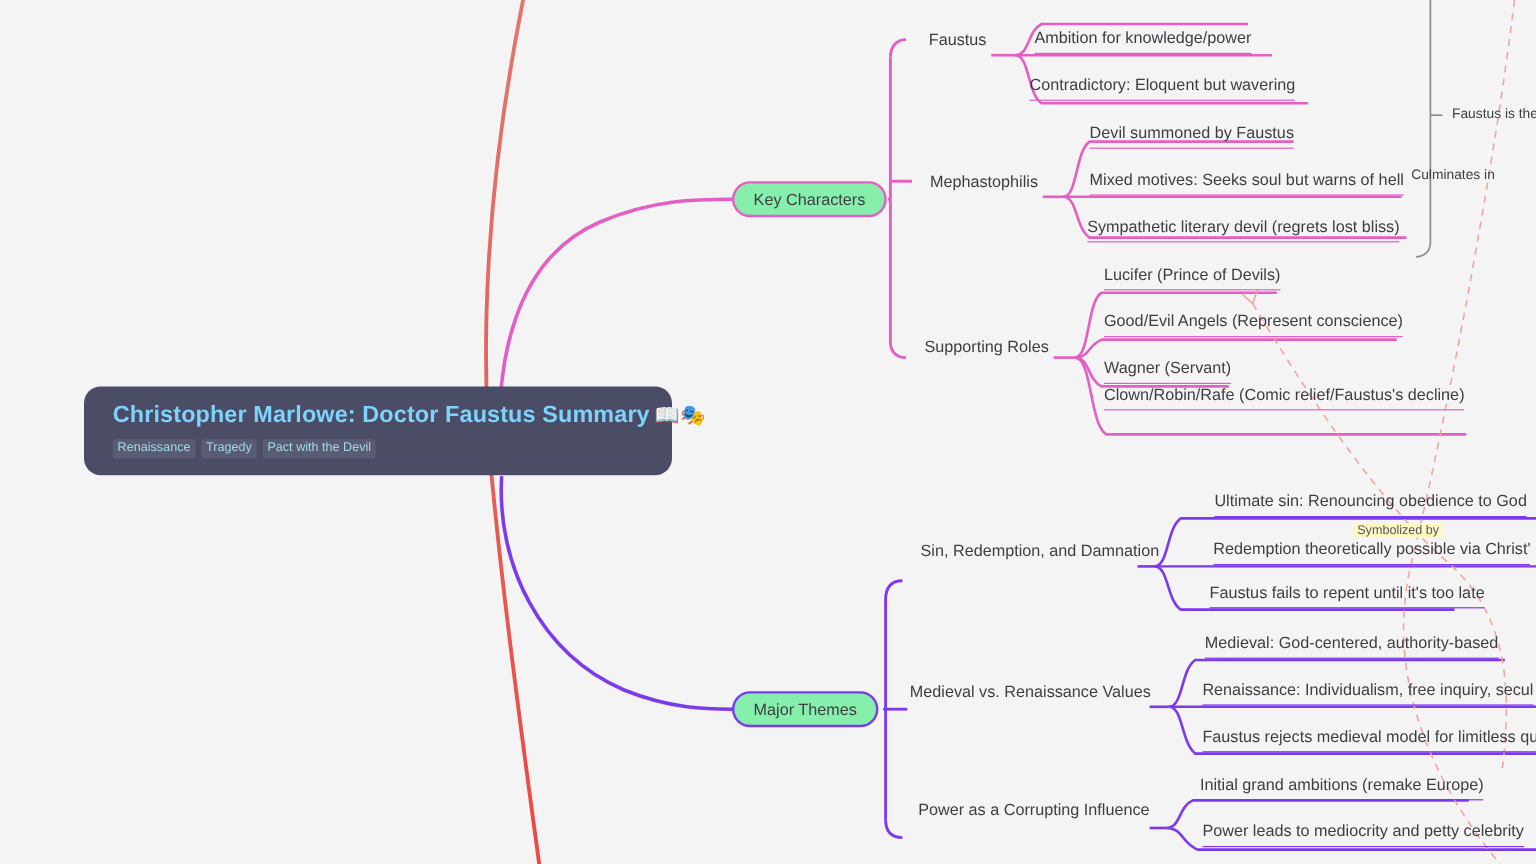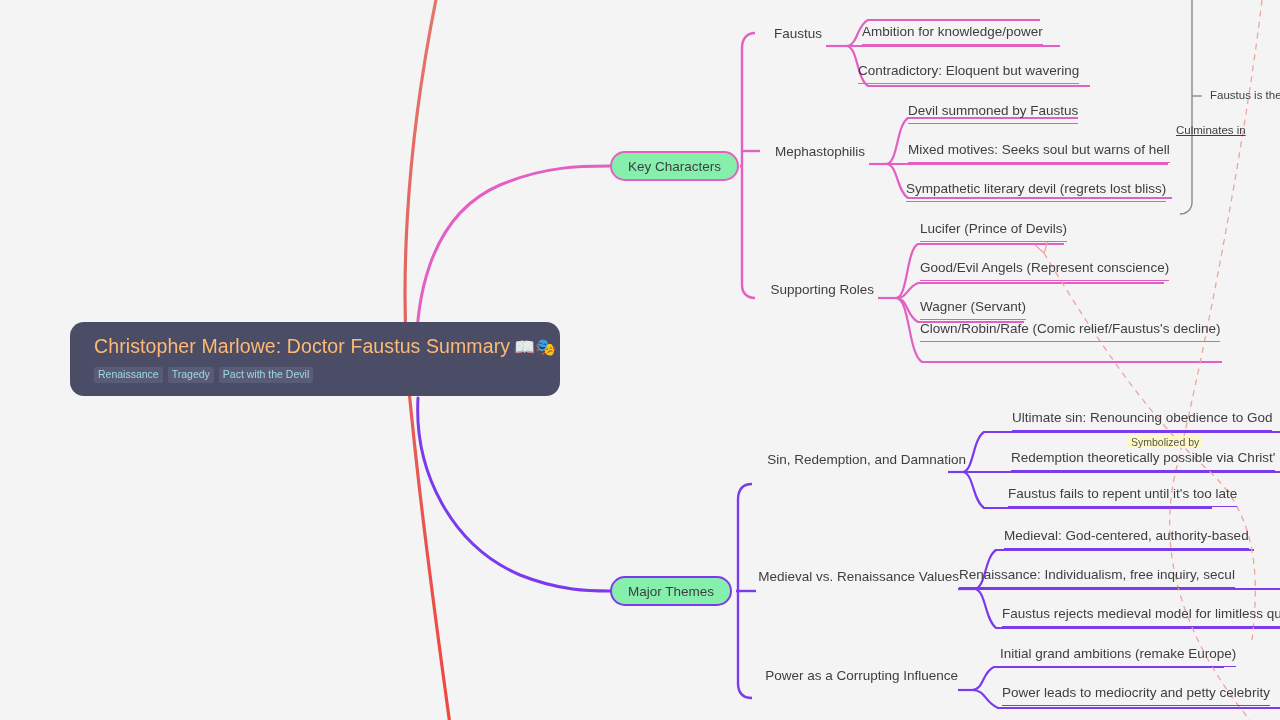--- a/index.html
+++ b/index.html
@@ -14,21 +14,21 @@
 
   
   .root {
     position:absolute; left:70px; top:322px;
     width:490px; height:74px;
     background:#4b4d66; border-radius:14px;
     padding:14px 22px 0 24px;
     z-index:30;
   }
   .root-title {
-    color:#fdba74; font-size:19.5px; font-weight:400;
+    color:#7dd3fc; font-size:19.5px; font-weight:700;
     letter-spacing:.1px; white-space:nowrap; line-height:1.1;
   }
   .root-emoji { font-size:17px; margin-left:4px; }
   .root-tags { display:flex; gap:5px; margin-top:9px; }
   .tag {
     background:#5a5c75; color:#9fd8e8;
     font-size:10.5px; line-height:13px;
     padding:1px 4px 2px 4px; border-radius:2px;
     white-space:nowrap;
     text-align:right;
@@ -183,23 +183,23 @@
 
   <div class="mid" style="left:966px; top:459px;">Sin, Redemption, and Damnation</div>
   <div class="mid" style="left:959px; top:576px;">Medieval vs. Renaissance Values</div>
   <div class="mid" style="left:958px; top:675px;">Power as a Corrupting Influence</div>
 
   <div class="leaf purple" style="left:1012px; top:409px;">Ultimate sin: Renouncing obedience to God</div>
   <div class="leaf purple" style="left:1011px; top:449px;">Redemption theoretically possible via Christ'</div>
   <div class="leaf purple" style="left:1008px; top:485px;">Faustus fails to repent until it's too late</div>
 
   <div class="leaf purple" style="left:1004px; top:527px;">Medieval: God-centered, authority-based</div>
-  <div class="leaf purple" style="left:959px; top:566px;">Renaissance: Individualism, free inquiry, secul</div>
+  <div class="leaf purple" style="left:1002px; top:566px;">Renaissance: Individualism, free inquiry, secul</div>
   <div class="leaf purple" style="left:1002px; top:605px;">Faustus rejects medieval model for limitless qu</div>
 
   <div class="leaf purple" style="left:1000px; top:645px;">Initial grand ambitions (remake Europe)</div>
   <div class="leaf purple" style="left:1002px; top:684px;">Power leads to mediocrity and petty celebrity</div>
 
-  <div class="bracket-label" style="left:1176px; top:124px;text-decoration:underline;">Culminates in</div>
+  <div class="bracket-label" style="left:1176px; top:140px;">Culminates in</div>
   <div class="bracket-label" style="left:1210px; top:89px;">Faustus is the</div>
   <div class="rel-label" style="left:1128px; top:436px;">Symbolized by</div>
 
 </div>
 
 </body></html>

